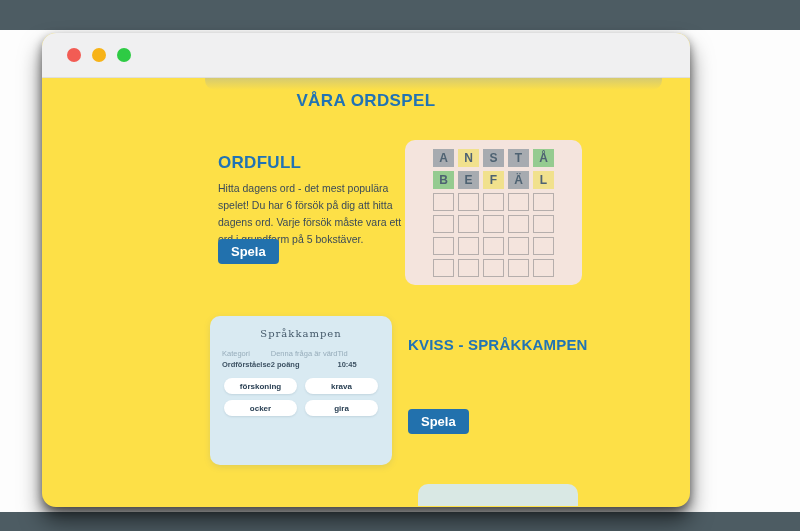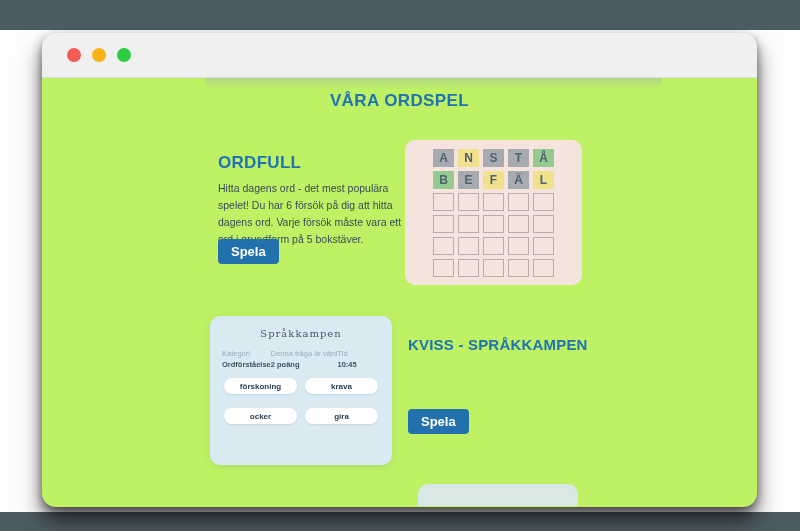--- a/index.html
+++ b/index.html
@@ -7,22 +7,22 @@
   body {
     font-family:"Liberation Sans", sans-serif;
     background:var(--backdrop,#4d5c63);
     position:relative; overflow:hidden;
   }
   .white-band {
     position:absolute; left:0; top:30px; width:800px; height:482px;
     background:#fdfdfd;
   }
   .window {
-    position:absolute; left:42px; top:33px; width:715px; height:474px;
-    border-radius:14px; background:#bef264;
+    position:absolute; left:42px; top:33px; width:648px; height:474px;
+    border-radius:14px; background:#fde047;
     box-shadow:0 4px 10px rgba(0,0,0,.45), 0 14px 22px rgba(0,0,0,.55);
     overflow:hidden;
   }
   .titlebar {
     height:45px; background:#f0f0f1; border-bottom:1px solid #dedede;
     display:flex; align-items:center; padding-left:25px;
   }
   .light { width:14px; height:14px; border-radius:50%; margin-right:11px; display:inline-block; }
   .content { position:relative; width:100%; height:428px; overflow:hidden; }
   .scroll-shadow {
@@ -73,21 +73,21 @@
     text-align:center; font-family:"DejaVu Serif", serif; 
     font-size:10px; color:#44596a; letter-spacing:1px; margin-bottom:10px;
   }
   .quiz-meta { display:flex; justify-content:flex-start; margin-bottom:9px; }
   .meta-label { font-size:7.5px; color:#97adbb; margin-bottom:2px; }
   .meta-value { font-size:7.5px; font-weight:bold; color:#3d5263; }
   .quiz-question {
     font-size:8.5px; font-weight:bold; color:#2f4456; line-height:1.55;
     margin-bottom:9px;
   }
-  .answers { display:grid; grid-template-columns:1fr 1fr; gap:14px 8px; padding:0 2px; }
+  .answers { display:grid; grid-template-columns:1fr 1fr; gap:6px 8px; padding:0 2px; }
   .answer-pill {
     background:#fff; border:none; border-radius:9px; height:16px;
     font-family:inherit; font-size:8px; font-weight:bold; color:#2a4054;
     box-shadow:0 1px 2px rgba(90,120,140,.18); cursor:pointer;
   }
 
   
   .teaser-card {
     position:absolute; left:376px; top:406px; width:160px; height:60px;
     background:var(--teaser-bg,#d9e8e4); border-radius:10px 10px 0 0;

